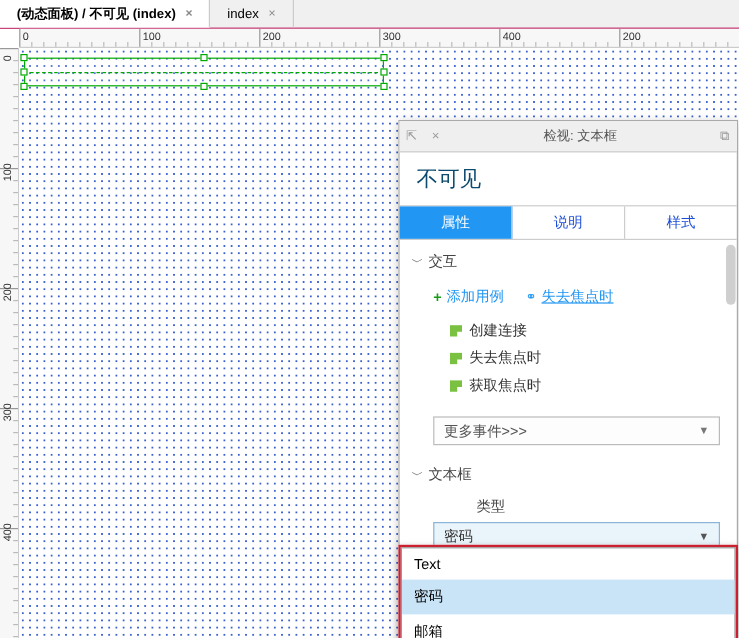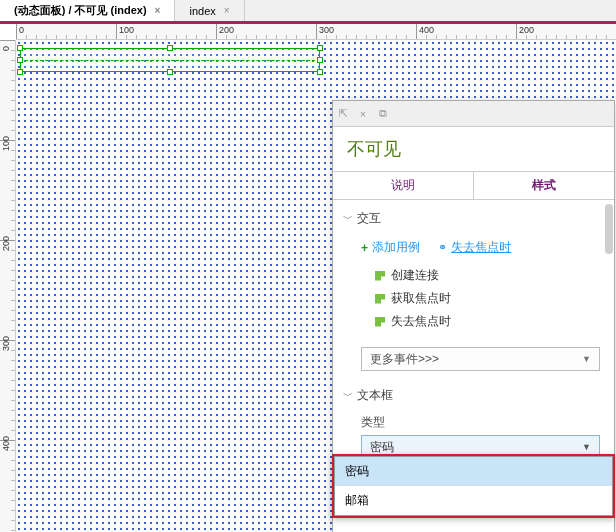--- a/index.html
+++ b/index.html
@@ -1,17 +1,17 @@
 <!DOCTYPE html>
 <html><head>
 <meta charset="utf-8">
 <style>
   * { box-sizing: border-box; margin: 0; padding: 0; font-family: "Microsoft YaHei", Arial, sans-serif; }
   html, body { width: 616px; height: 532px; overflow: hidden; background: #fff; }
-  .tabs-bar { height: 24px; background: #f0f0f0; border-bottom: 3px solid #be185d; display: flex; align-items: stretch; font-size: 11px; text-align: center; }
+  .tabs-bar { height: 24px; background: #f0f0f0; border-bottom: 1px solid #be185d; display: flex; align-items: stretch; font-size: 11px; text-align: center; }
   .tab { padding: 0 14px; display: flex; align-items: center; border-right: 1px solid #ccc; cursor: pointer; }
   .tab.active { background: #fff; font-weight: bold; }
   .tab-close { margin-left: 8px; color: #888; font-size: 10px; }
   .work { position: relative; height: 508px; }
   .ruler-h { position: absolute; top: 0; left: 16px; right: 0; height: 16px; background: #f7f7f7; border-bottom: 1px solid #ccc; }
   .ruler-v { position: absolute; top: 16px; left: 0; width: 16px; bottom: 0; background: #f7f7f7; border-right: 1px solid #ccc; }
   .ruler-h .tick-major { position: absolute; top: 0; bottom: 0; border-left: 1px solid #999; }
   .ruler-h .tick-label { position: absolute; top: 1px; font-size: 9px; color: #333; left: 2px; }
   .ruler-v .tick-major { position: absolute; left: 0; right: 0; border-top: 1px solid #999; }
   .ruler-v .tick-label { position: absolute; left: 1px; font-size: 9px; color: #333; transform: rotate(-90deg); transform-origin: left top; top: 10px; }
@@ -28,38 +28,38 @@
   .h-tl{top:-4px;left:-4px}.h-tm{top:-4px;left:calc(50% - 3px)}.h-tr{top:-4px;right:-4px}
   .h-ml{top:calc(50% - 3px);left:-4px}.h-mr{top:calc(50% - 3px);right:-4px}
   .h-bl{bottom:-4px;left:-4px}.h-bm{bottom:-4px;left:calc(50% - 3px)}.h-br{bottom:-4px;right:-4px}
   .sel-inner { position:absolute; top:50%; left:4px; right:4px; border-top:1px dashed #0a0; }
 
   
   .panel { position: absolute; top: 76px; left: 332px; width: 283px; height: 456px; background: #fff; border: 1px solid #aaa; box-shadow: 0 2px 8px rgba(0,0,0,.2); display:flex; flex-direction:column; }
   .panel-hdr { height: 26px; background: #efefef; border-bottom: 1px solid #ccc; display:flex; align-items:center; font-size:11px; color:#555; }
   .panel-hdr .icn { width: 20px; text-align:center; color:#999; cursor:pointer; }
   .panel-hdr .title { flex:1; text-align:center; }
-  .panel-name { padding: 10px 14px; border-bottom: 1px solid #ccc; font-size: 18px; color:#4d7c0f; }
+  .panel-name { padding: 10px 14px; border-bottom: 1px solid #ccc; font-size: 18px; color:#0c4a6e; }
   .panel-tabs { display:flex; height: 28px; border-bottom:1px solid #ccc; font-size:12px; }
-  .ptab { flex:1; display:flex; align-items:center; justify-content:center; cursor:pointer; color:#701a75; border-right:1px solid #ccc; }
-  .ptab:last-child{border-right:none;font-weight:bold;}
+  .ptab { flex:1; display:flex; align-items:center; justify-content:center; cursor:pointer; color:#1d4ed8; border-right:1px solid #ccc; }
+  .ptab:last-child{border-right:none;}
   .ptab.active { background:#2196f3; color:#fff; }
   .panel-body { flex:1; overflow:auto; font-size:12px; padding: 6px 0; position:relative; }
   .section-hdr { display:flex; align-items:center; padding: 4px 10px; color:#444; cursor:pointer; }
   .chev { display:inline-block; width:10px; font-size:10px; color:#666; margin-right:4px; }
   .actions-row { display:flex; gap: 18px; padding: 4px 28px; margin-top:4px; }
   .link { color:#2196f3; cursor:pointer; display:flex; align-items:center; gap:4px; }
   .plus-ic { color:#1a9c1a; font-weight:bold; }
   .link-ic { color:#2196f3; font-size:11px; }
   .evt-list { padding: 4px 0 8px 42px; }
   .evt-item { display:flex; align-items:center; gap:6px; padding: 3px 0; color:#333; }
   .evt-icon { width:10px; height:10px; background:#7ac142; display:inline-block; clip-path: polygon(0 0,100% 0,100% 60%,60% 60%,60% 100%,0 100%); }
   .more-evt { margin: 6px 14px 12px 28px; height: 24px; border:1px solid #bbb; display:flex; align-items:center; padding:0 8px; justify-content:space-between; color:#555; cursor:pointer; background:#fdfdfd;}
   .more-evt .dd-ar{font-size:9px;color:#777;}
-  .field-label { padding: 6px 14px 4px 28px; color:#444; }
+  .field-label { padding: 6px 14px 4px 28px; color:#444;margin-left:36px; }
   .type-select { margin: 0 14px 2px 28px; height: 24px; border:1px solid #8ab4d8; background:#eaf4fb; display:flex; align-items:center; padding:0 8px; justify-content:space-between; color:#333; cursor:pointer; }
   .type-select .dd-ar{font-size:9px;color:#555;}
   .dropdown { position:absolute; left: 332px; top: 430px; width: 283px; border:2px solid #cc1f2f; background:#fff; box-shadow:0 2px 6px rgba(0,0,0,.25); z-index:20; }
   .dd-inner{ border:1px solid #999; }
   .dd-item { padding: 6px 10px; font-size:12px; cursor:pointer; }
   .dd-item.sel { background:#c9e3f7; }
   .scroll-thumb{position:absolute;right:1px;top:4px;width:8px;height:50px;background:#cfcfcf;border-radius:4px;}
 </style>
 </head>
 <body>
@@ -223,24 +223,26 @@
       <div class="handle h-bl"></div>
       <div class="handle h-bm"></div>
       <div class="handle h-br"></div>
     </div>
   </div>
 
   <div class="panel">
     <div class="panel-hdr">
       <span class="icn">⇱</span>
       <span class="icn">×</span>
+      <span class="title">检视: 文本框</span>
       <span class="icn">⧉</span>
     </div>
     <div class="panel-name">不可见</div>
     <div class="panel-tabs">
+      <div class="ptab active">属性</div>
       <div class="ptab">说明</div>
       <div class="ptab">样式</div>
     </div>
     <div class="panel-body">
       <div class="scroll-thumb"></div>
       <div class="section-hdr">
         <span class="chev">﹀</span>
         <span>交互</span>
       </div>
       <div class="actions-row">
@@ -253,25 +255,25 @@
           <span style="text-decoration:underline">失去焦点时</span>
         </span>
       </div>
       <div class="evt-list">
         <div class="evt-item">
             <span class="evt-icon"></span>
             <span>创建连接</span>
           </div>
         <div class="evt-item">
             <span class="evt-icon"></span>
-            <span>获取焦点时</span>
+            <span>失去焦点时</span>
           </div>
         <div class="evt-item">
             <span class="evt-icon"></span>
-            <span>失去焦点时</span>
+            <span>获取焦点时</span>
           </div>
       </div>
       <div class="more-evt">
         <span>更多事件&gt;&gt;&gt;</span>
         <span class="dd-ar">▼</span>
       </div>
 
       <div class="section-hdr">
         <span class="chev">﹀</span>
         <span>文本框</span>
@@ -279,19 +281,20 @@
       <div class="field-label">类型</div>
       <div class="type-select">
         <span>密码</span>
         <span class="dd-ar">▼</span>
       </div>
     </div>
   </div>
 
   <div class="dropdown">
     <div class="dd-inner">
+      <div class="dd-item">Text</div>
       <div class="dd-item sel">密码</div>
       <div class="dd-item">邮箱</div>
 
     </div>
   </div>
 
 </div>
 
 </body></html>

